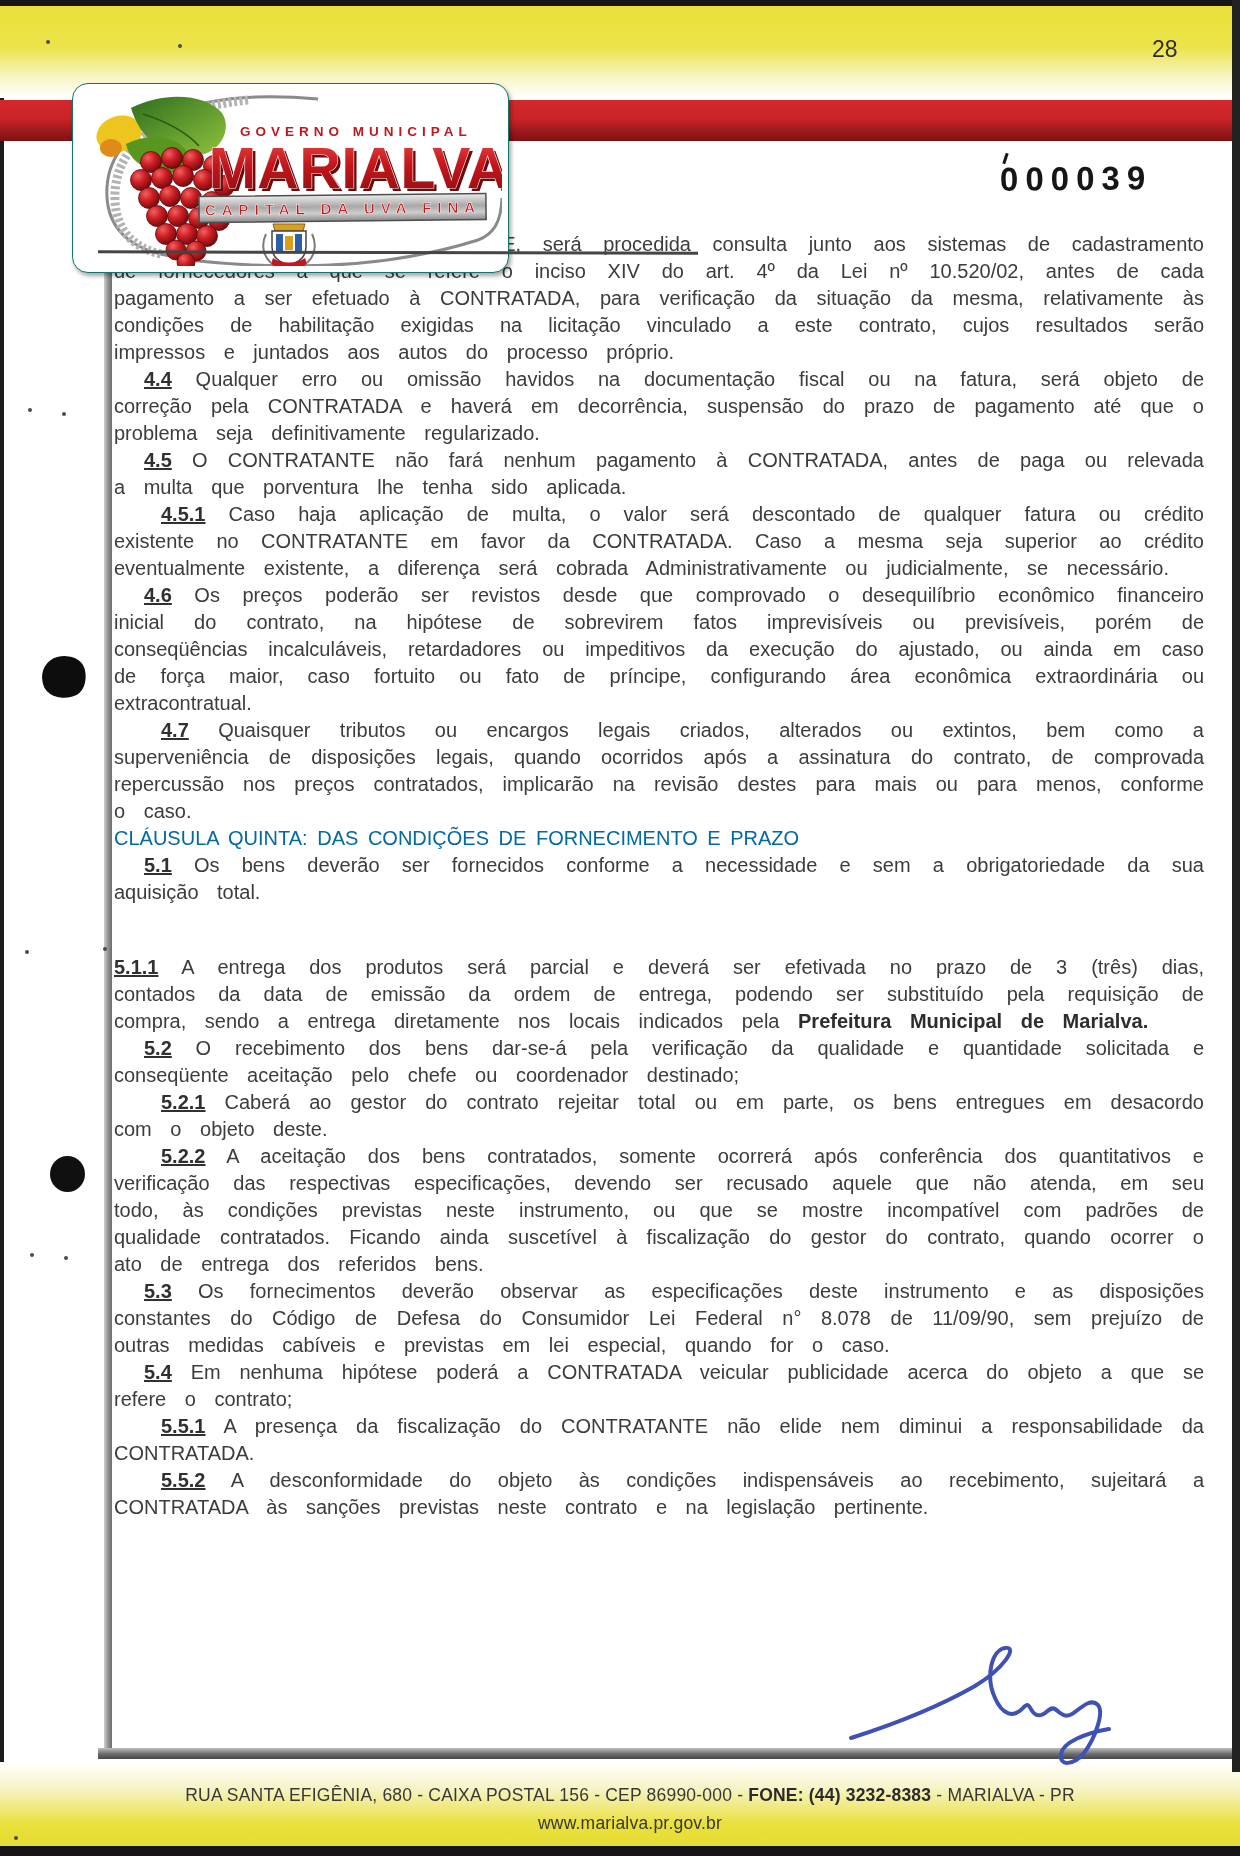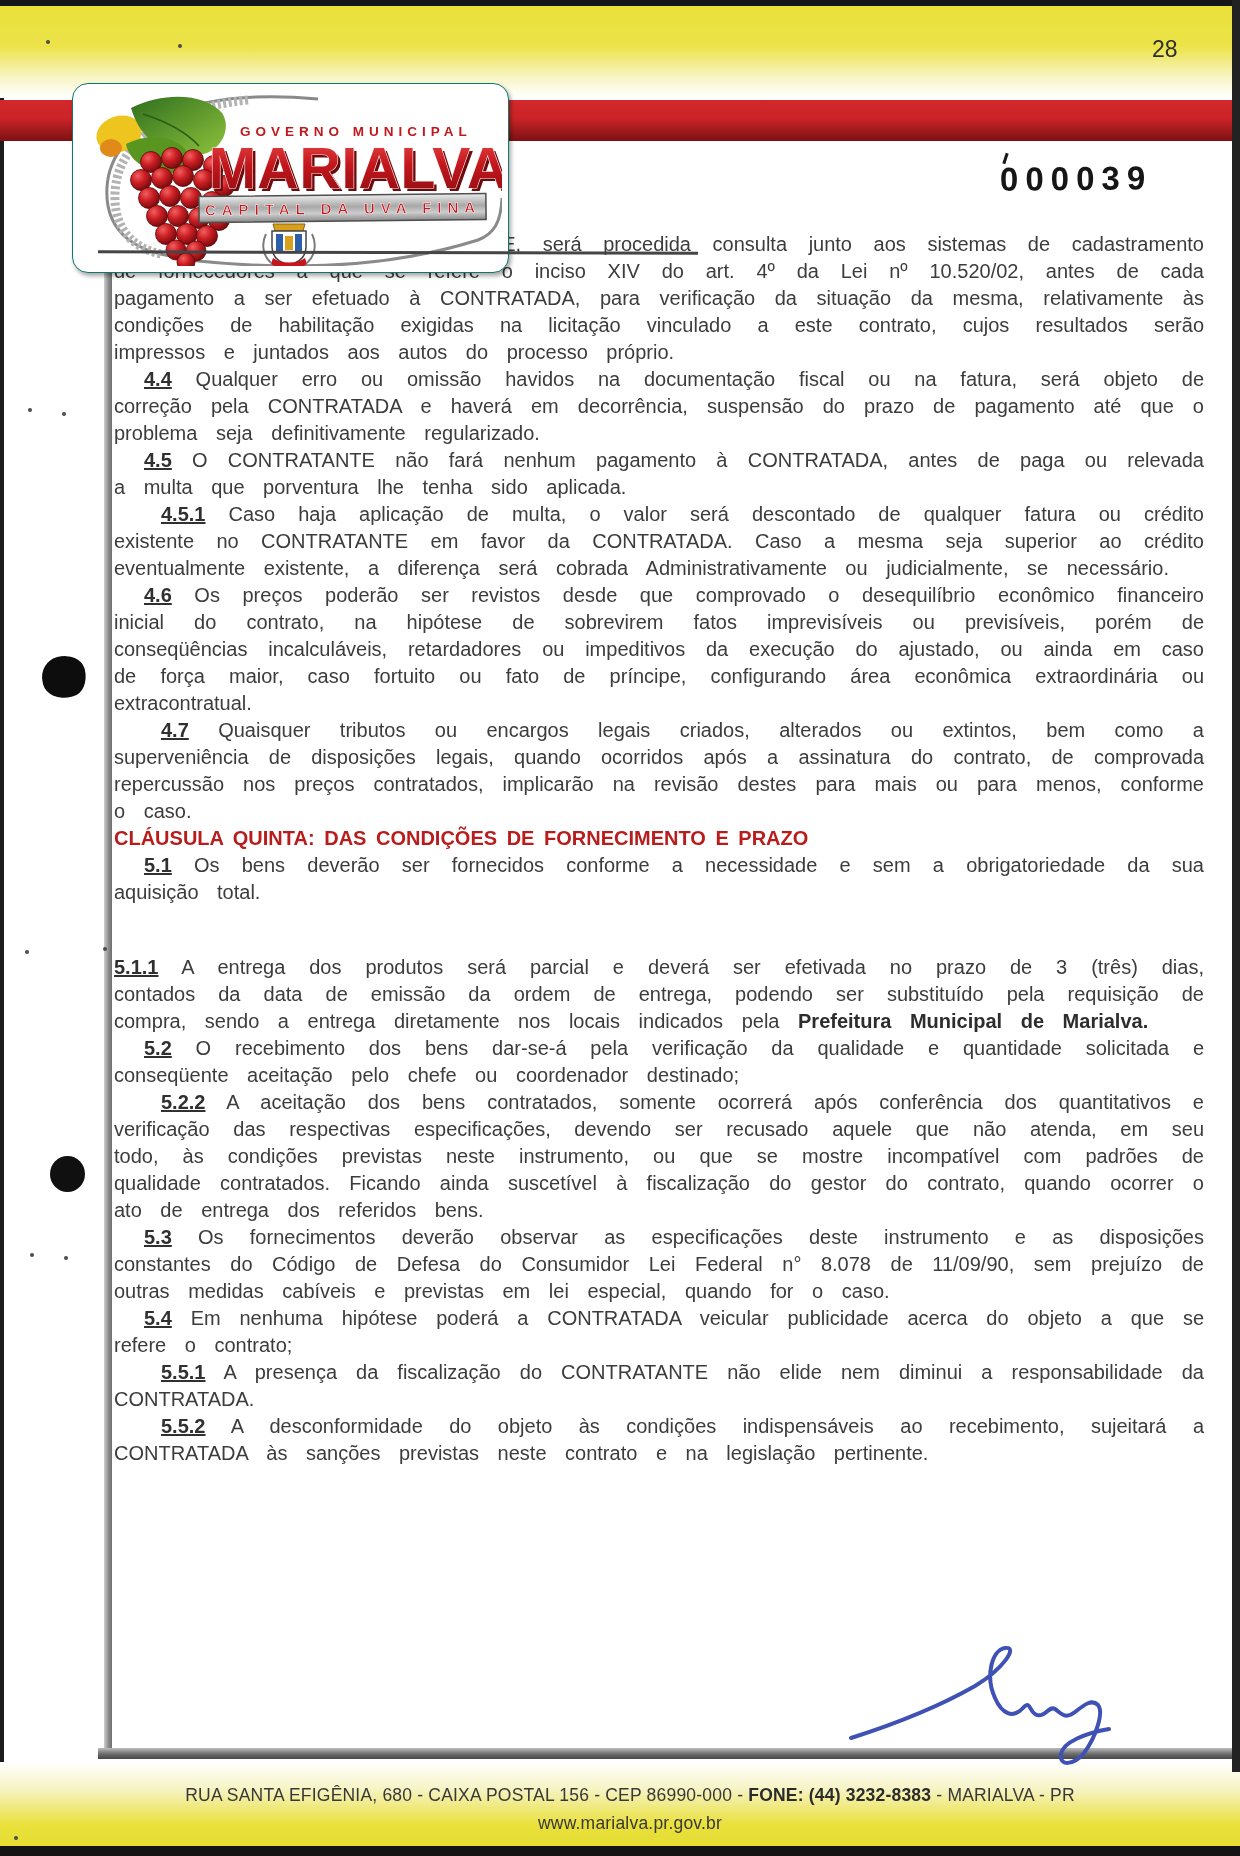--- a/index.html
+++ b/index.html
@@ -35,21 +35,21 @@
     background:linear-gradient(180deg,#bdbdbd,#6c6c6c 55%,#474747);}
   
   .doc-text{position:absolute;left:114px;top:231px;width:1090px;z-index:2;
     font-size:20px;line-height:27px;color:#3c3c3c;text-align:justify;word-spacing:13px;}
   .doc-text p{margin:0;}
   .para.ind0{text-indent:0;margin-top:48px;}
   .para.ind1{text-indent:30px;}
   .para.ind2{text-indent:47px;}
   .para.gap{margin-top:27px;}
   .pnum{font-weight:bold;color:#303030;text-decoration:underline;}
-  .heading{font-weight:bold;color:#b91c1c;margin-top:27px;word-spacing:4px;}
+  .heading{font-weight:normal;color:#0369a1;margin-top:27px;word-spacing:4px;}
   .bold-tail{font-weight:bold;color:#2d2d2d;}
   
   .hole1{position:absolute;left:42px;top:656px;width:44px;height:42px;background:#0d0d0d;z-index:6;
     border-radius:48% 56% 42% 58% / 52% 44% 58% 46%;transform:rotate(-14deg);}
   .hole2{position:absolute;left:50px;top:1156px;width:35px;height:36px;background:#101010;z-index:6;
     border-radius:50%;}
   .speck{position:absolute;width:4px;height:4px;background:#4c4c4c;border-radius:50%;z-index:6;}
   
   .signature{position:absolute;left:845px;top:1642px;z-index:7;}
   
@@ -174,20 +174,21 @@
       <p class="para ind2"><b class="pnum">4.5.1</b><span> Caso haja aplicação de multa, o valor será descontado de qualquer fatura ou crédito existente no CONTRATANTE em favor da CONTRATADA. Caso a mesma seja superior ao crédito eventualmente existente, a diferença será cobrada Administrativamente ou judicialmente, se necessário.</span></p>
       <p class="para ind1"><b class="pnum">4.6</b><span> Os preços poderão ser revistos desde que comprovado o desequilíbrio econômico financeiro inicial do contrato, na hipótese de sobrevirem fatos imprevisíveis ou previsíveis, porém de conseqüências incalculáveis, retardadores ou impeditivos da execução do ajustado, ou ainda em caso de força maior, caso fortuito ou fato de príncipe, configurando área econômica extraordinária ou extracontratual.</span></p>
       <p class="para ind2"><b class="pnum">4.7</b><span> Quaisquer tributos ou encargos legais criados, alterados ou extintos, bem como a superveniência de disposições legais, quando ocorridos após a assinatura do contrato, de comprovada repercussão nos preços contratados, implicarão na revisão destes para mais ou para menos, conforme o caso.</span></p>
     </div>
   <p class="heading">CLÁUSULA QUINTA: DAS CONDIÇÕES DE FORNECIMENTO E PRAZO</p>
   <div>
 
   <p class="para ind1"><b class="pnum">5.1</b><span> Os bens deverão ser fornecidos conforme a necessidade e sem a obrigatoriedade da sua aquisição total.</span></p>
       <p class="para ind0"><b class="pnum">5.1.1</b><span> A entrega dos produtos será parcial e deverá ser efetivada no prazo de 3 (três) dias, contados da data de emissão da ordem de entrega, podendo ser substituído pela requisição de compra, sendo a entrega diretamente nos locais indicados pela </span><b class="bold-tail">Prefeitura Municipal de Marialva.</b></p>
       <p class="para ind1"><b class="pnum">5.2</b><span> O recebimento dos bens dar-se-á pela verificação da qualidade e quantidade solicitada e conseqüente aceitação pelo chefe ou coordenador destinado;</span></p>
+      <p class="para ind2"><b class="pnum">5.2.1</b><span> Caberá ao gestor do contrato rejeitar total ou em parte, os bens entregues em desacordo com o objeto deste.</span></p>
       <p class="para ind2"><b class="pnum">5.2.2</b><span> A aceitação dos bens contratados, somente ocorrerá após conferência dos quantitativos e verificação das respectivas especificações, devendo ser recusado aquele que não atenda, em seu todo, às condições previstas neste instrumento, ou que se mostre incompatível com padrões de qualidade contratados. Ficando ainda suscetível à fiscalização do gestor do contrato, quando ocorrer o ato de entrega dos referidos bens.</span></p>
       <p class="para ind1"><b class="pnum">5.3</b><span> Os fornecimentos deverão observar as especificações deste instrumento e as disposições constantes do Código de Defesa do Consumidor Lei Federal n° 8.078 de 11/09/90, sem prejuízo de outras medidas cabíveis e previstas em lei especial, quando for o caso.</span></p>
       <p class="para ind1"><b class="pnum">5.4</b><span> Em nenhuma hipótese poderá a CONTRATADA veicular publicidade acerca do objeto a que se refere o contrato;</span></p>
       <p class="para ind2"><b class="pnum">5.5.1</b><span> A presença da fiscalização do CONTRATANTE não elide nem diminui a responsabilidade da CONTRATADA.</span></p>
       <p class="para ind2"><b class="pnum">5.5.2</b><span> A desconformidade do objeto às condições indispensáveis ao recebimento, sujeitará a CONTRATADA às sanções previstas neste contrato e na legislação pertinente.</span></p>
     </div>
 </div>
 
 <div class="hole1"></div>
 <div class="hole2"></div>

